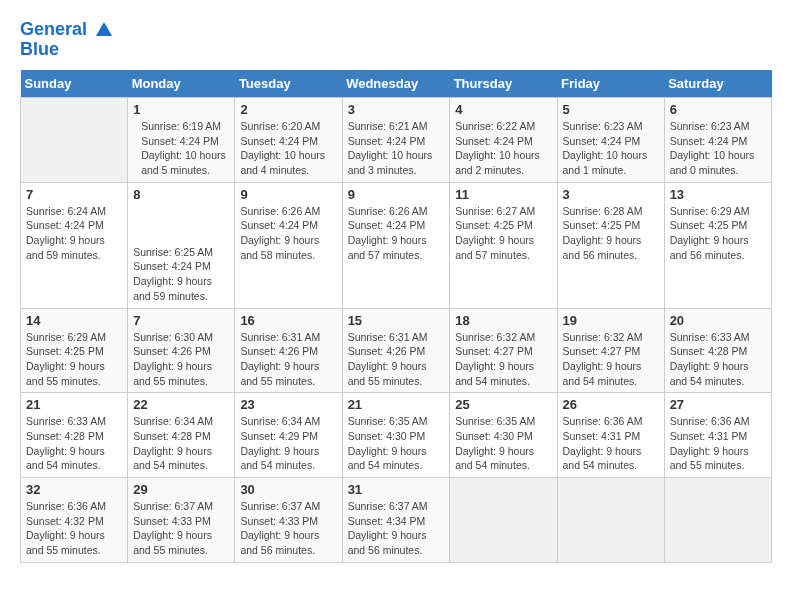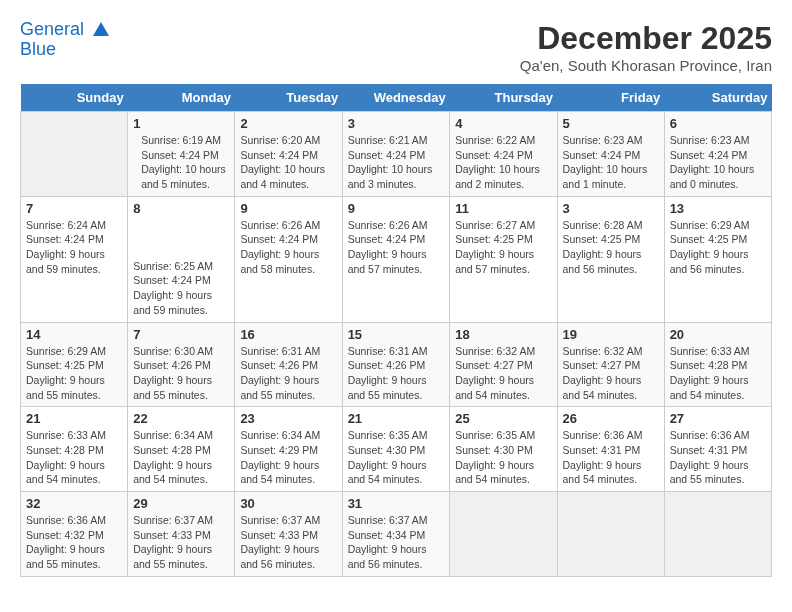--- a/index.html
+++ b/index.html
@@ -15,21 +15,21 @@
       justify-content: space-between;
       align-items: flex-start;
       margin-bottom: 10px;
     }
     .logo {
       display: flex;
       align-items: center;
     }
     .logo-text {
       font-size: 18px;
-      font-weight: normal;
+      font-weight: bold;
       color: #333;
       line-height: 1.1;
     }
     .logo-text span {
       color: #1a6fc4;
     }
     .logo-icon {
       width: 20px;
       height: 20px;
       margin-left: 2px;
@@ -48,21 +48,21 @@
     }
     table {
       width: 100%;
       border-collapse: collapse;
       font-size: 11px;
     }
     thead tr th {
       background-color: #3a7fc1;
       color: #fff;
       padding: 6px 4px;
-      text-align: right;
+      text-align: left;
       font-size: 13px;
       font-weight: bold;
     }
     tbody tr td {
       border: 1px solid #ccc;
       vertical-align: top;
       padding: 4px 5px;
       height: 80px;
       width: 108px;
       color: #333;
@@ -97,24 +97,20 @@
       <div class="logo-text">
         <span>General</span>
         <svg class="logo-icon" viewBox="0 0 20 20" style="display:inline-block;vertical-align:middle;">
           <polygon points="10,2 18,16 2,16" fill="#1a6fc4"></polygon>
         </svg>
         <br>
         <span style="color:#1a6fc4;">Blue</span>
       </div>
     </div>
   </div>
-  <div class="title-area">
-    <div class="month-title">December 2025</div>
-    <div class="subtitle">Qa'en, South Khorasan Province, Iran</div>
-  </div>
 </div>
 
 <table>
   <thead>
     <tr>
     <th>Sunday</th>
         <th>Monday</th>
         <th>Tuesday</th>
         <th>Wednesday</th>
         <th>Thursday</th>

